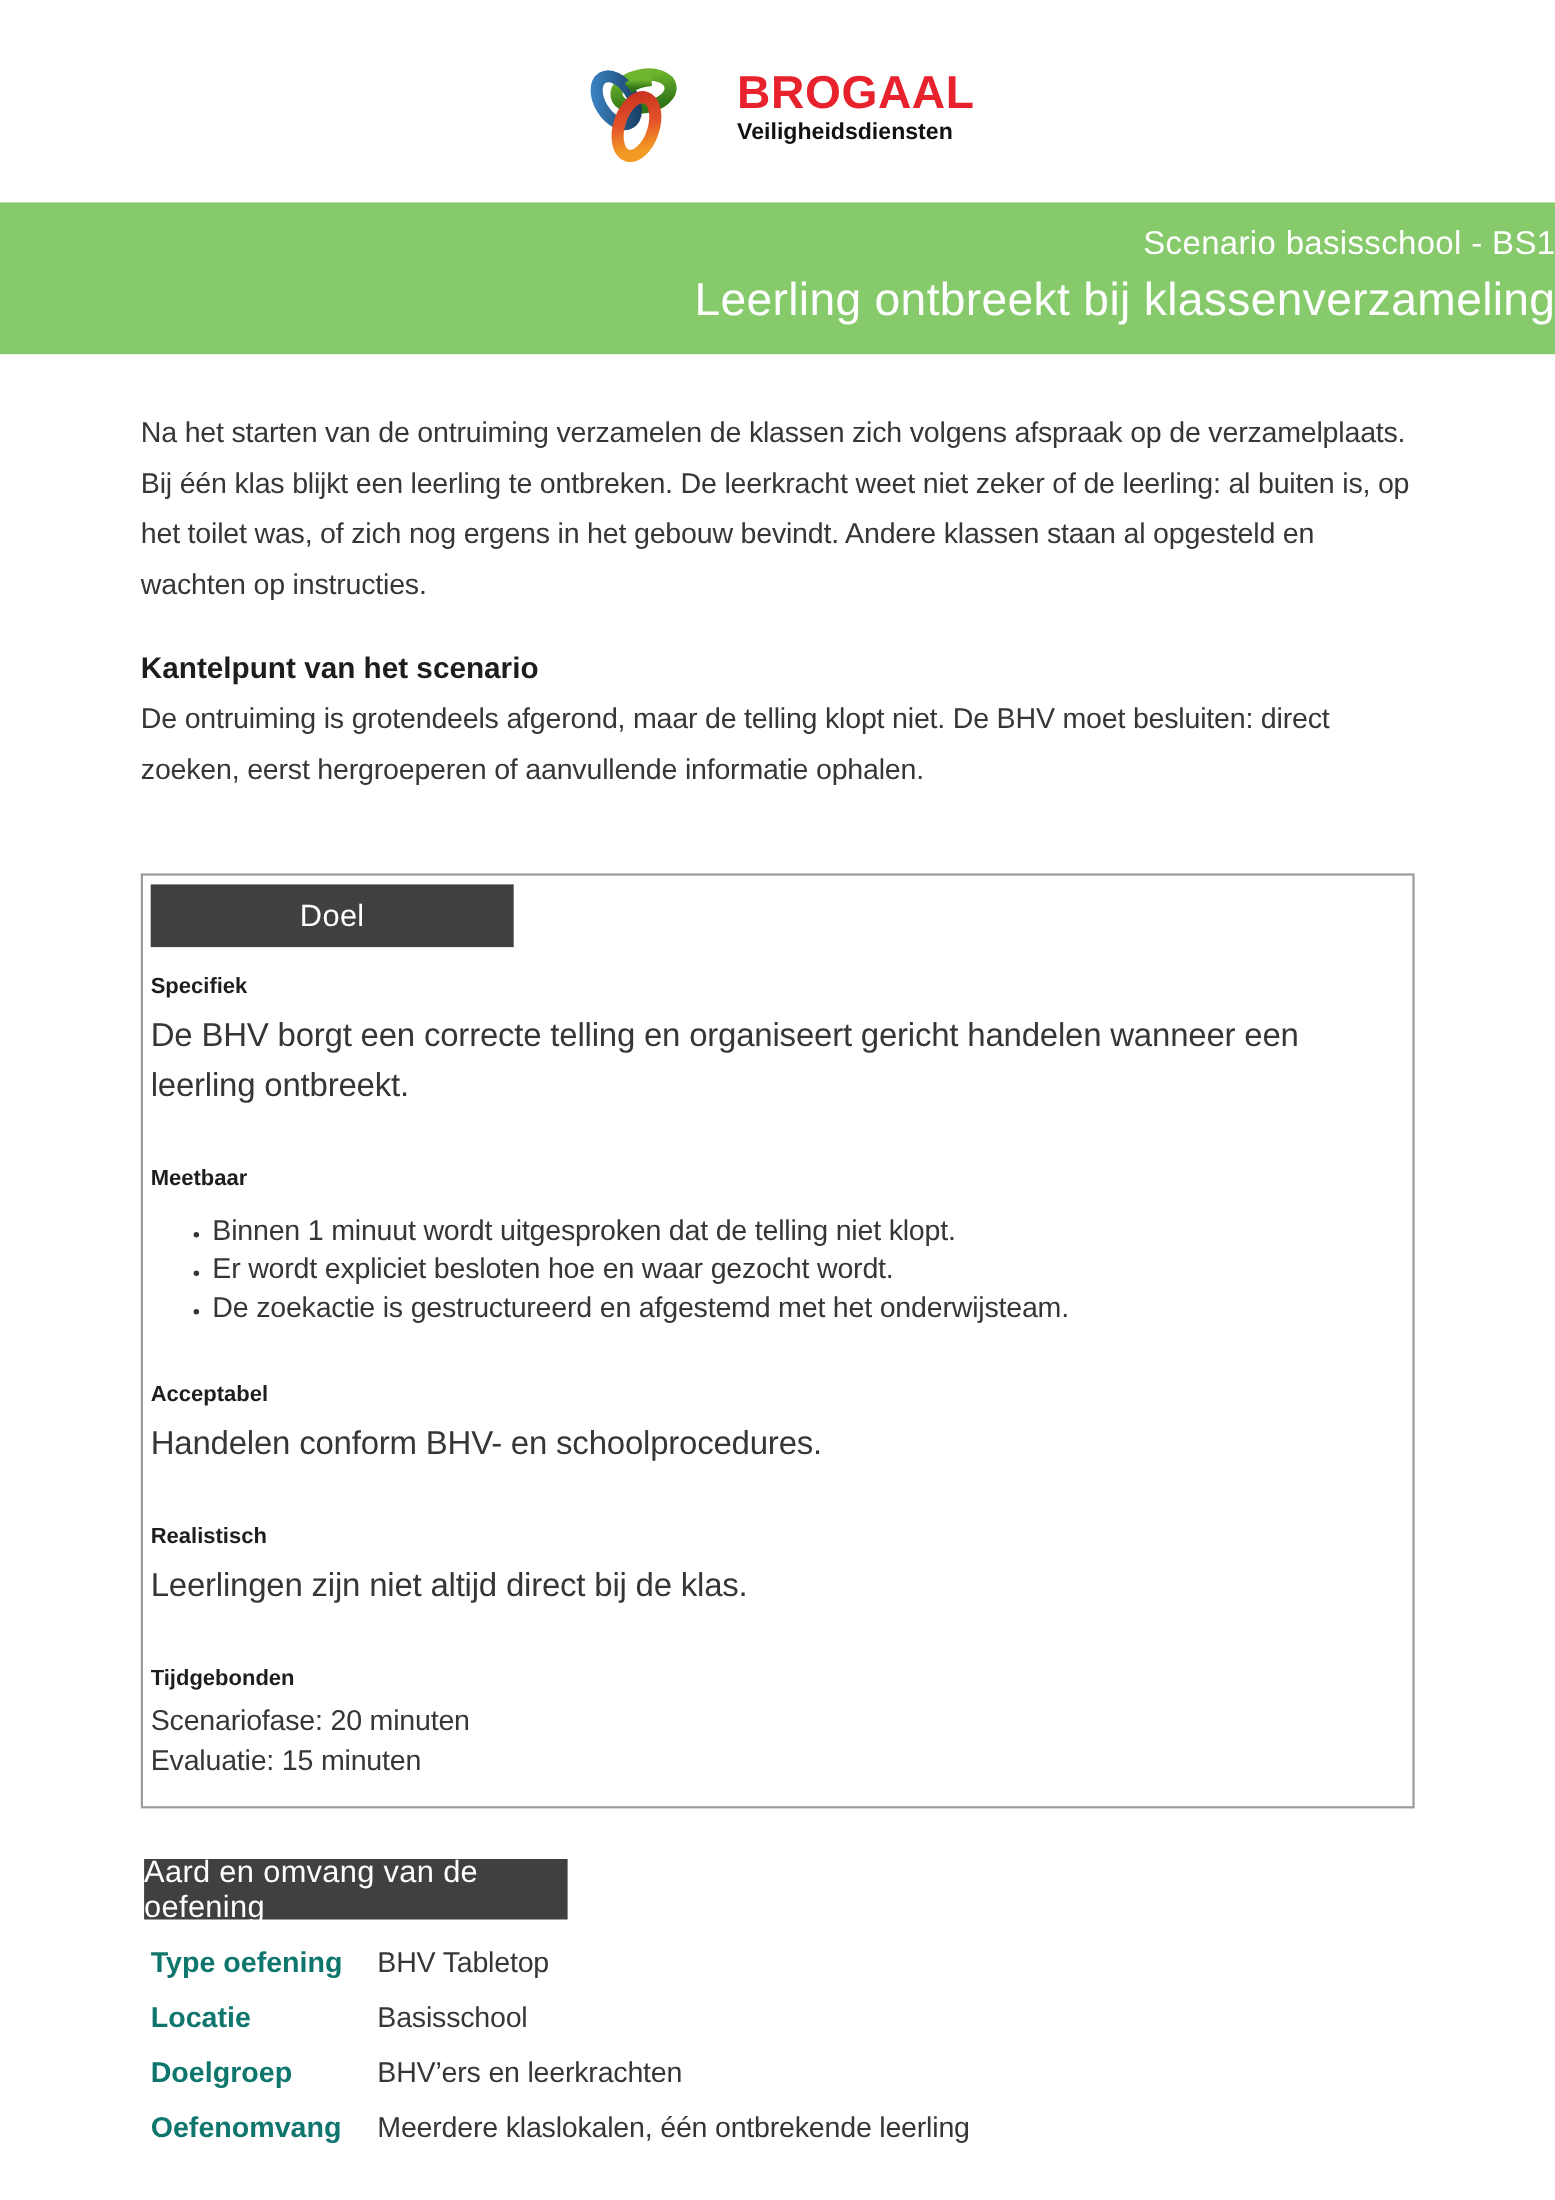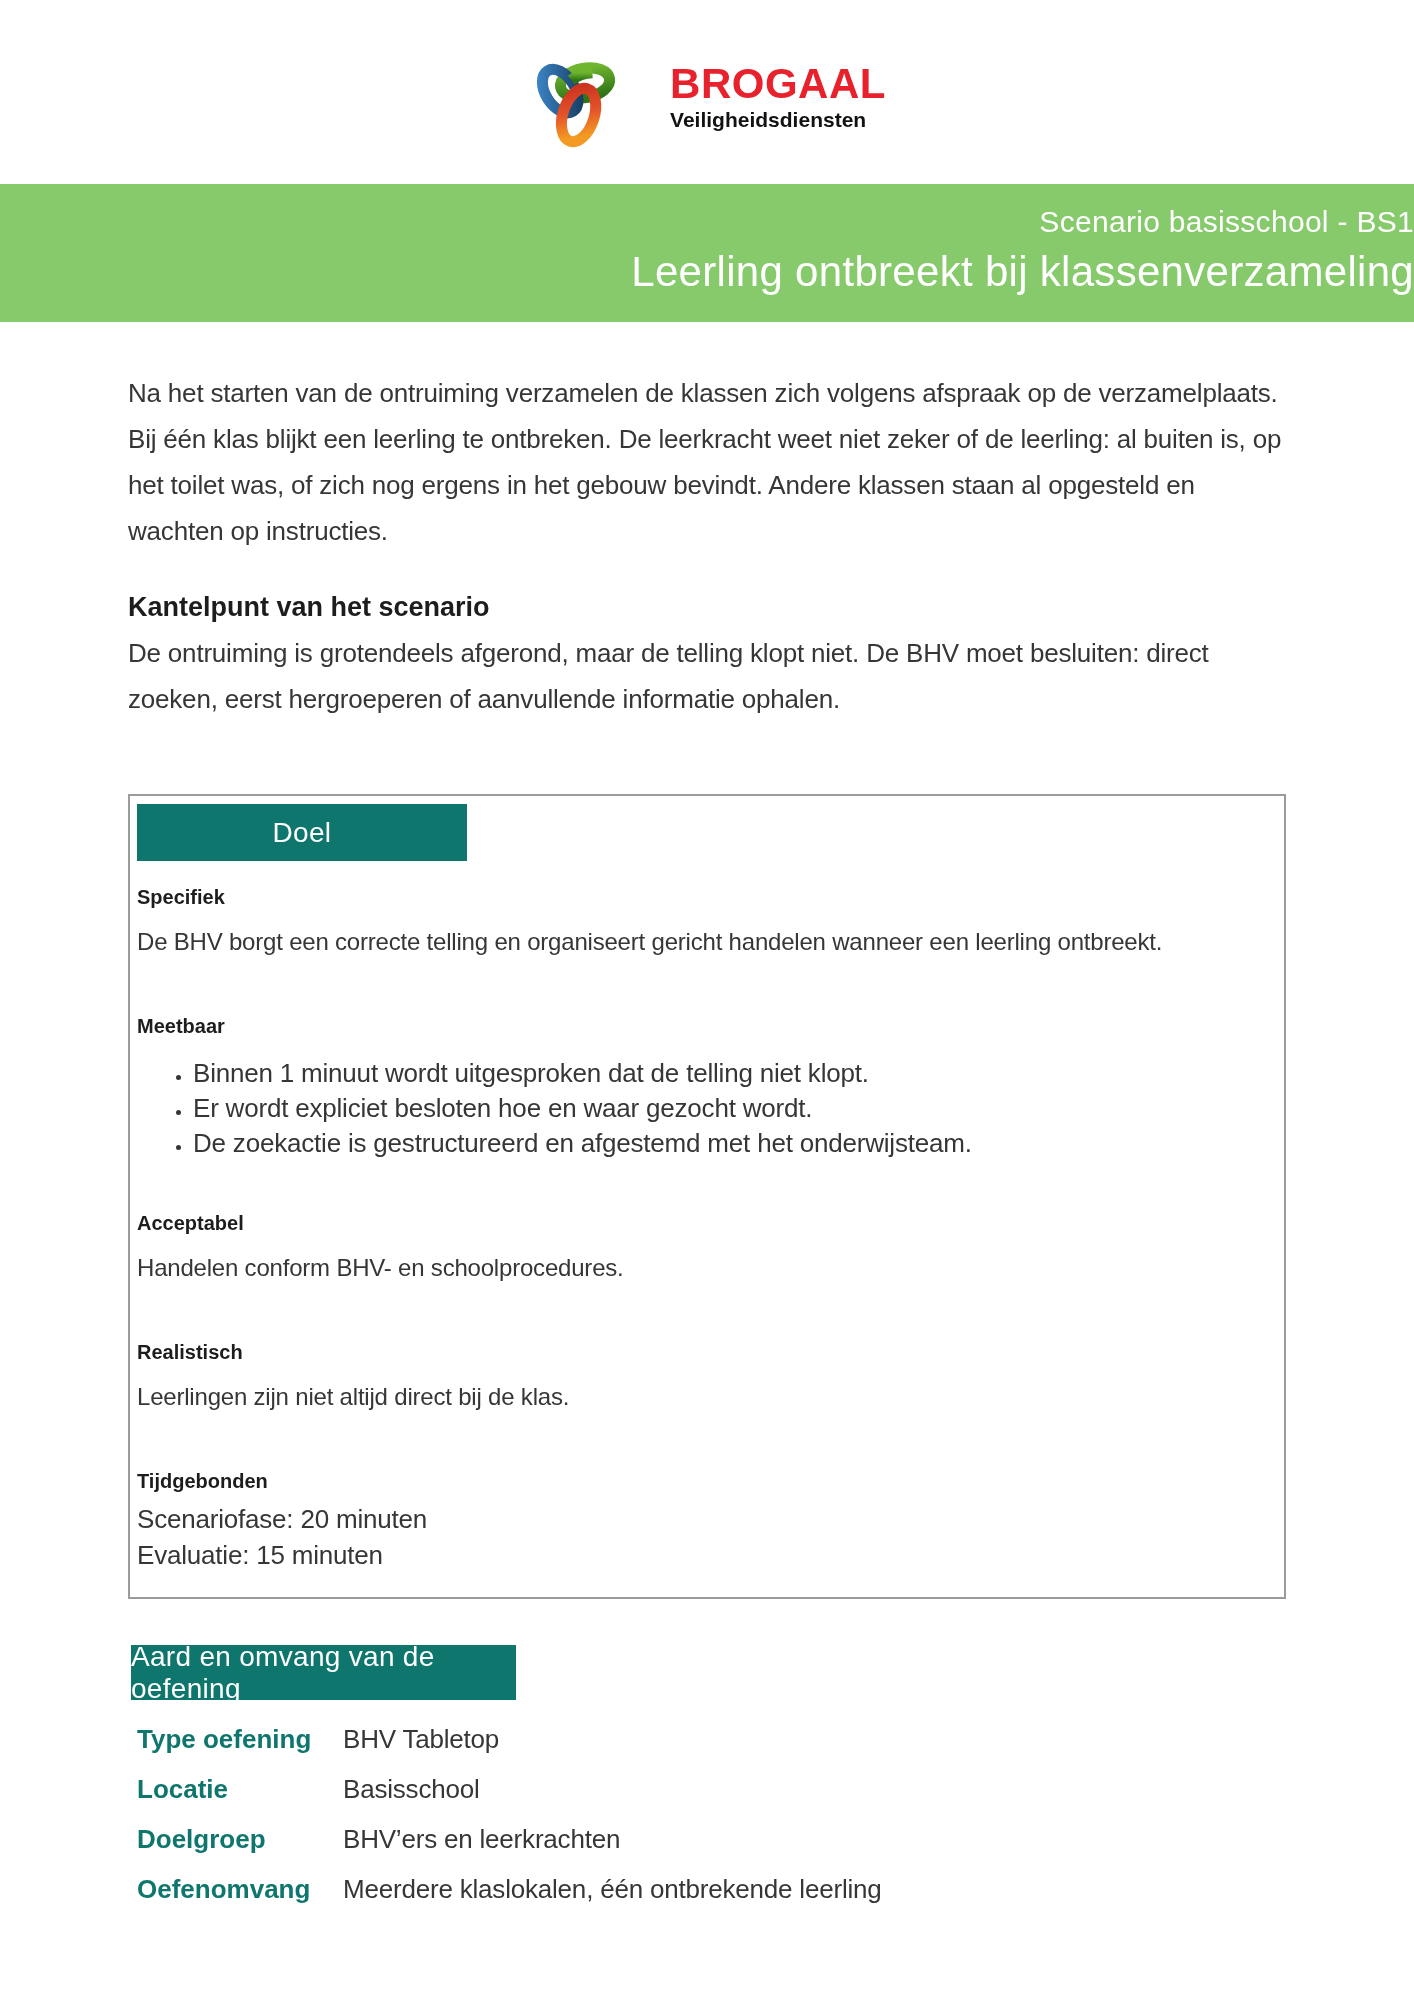--- a/index.html
+++ b/index.html
@@ -87,21 +87,21 @@
     letter-spacing: -0.2px;
   }
 
   
   .doel-box {
     margin-top: 72px;
     border: 2px solid #9b9b9b;
     padding: 8px 26px 24px 7px;
   }
   .green-label {
-    background: #0f766e;
+    background: #404040;
     color: #ffffff;
     font-size: 28px;
     font-weight: 300;
     display: flex;
     align-items: center;
     justify-content: center;
     letter-spacing: 0.3px;
   }
   .doel-label { width: 330px; height: 57px; }
 
@@ -109,21 +109,21 @@
   .smart-section.first { margin-top: 16px; }
   .smart-title {
     margin: 0;
     font-size: 20px;
     font-weight: 700;
     line-height: 40px;
     color: #1d1d1d;
   }
   .smart-text {
     margin: 2px 0 0 0;
-    font-size: 24px;
+    font-size: 30px;
     font-weight: 300;
     line-height: 45px;
     letter-spacing: -0.2px;
   }
   .smart-line {
     margin: 0;
     font-size: 26px;
     font-weight: 300;
     line-height: 36px;
     letter-spacing: -0.2px;

